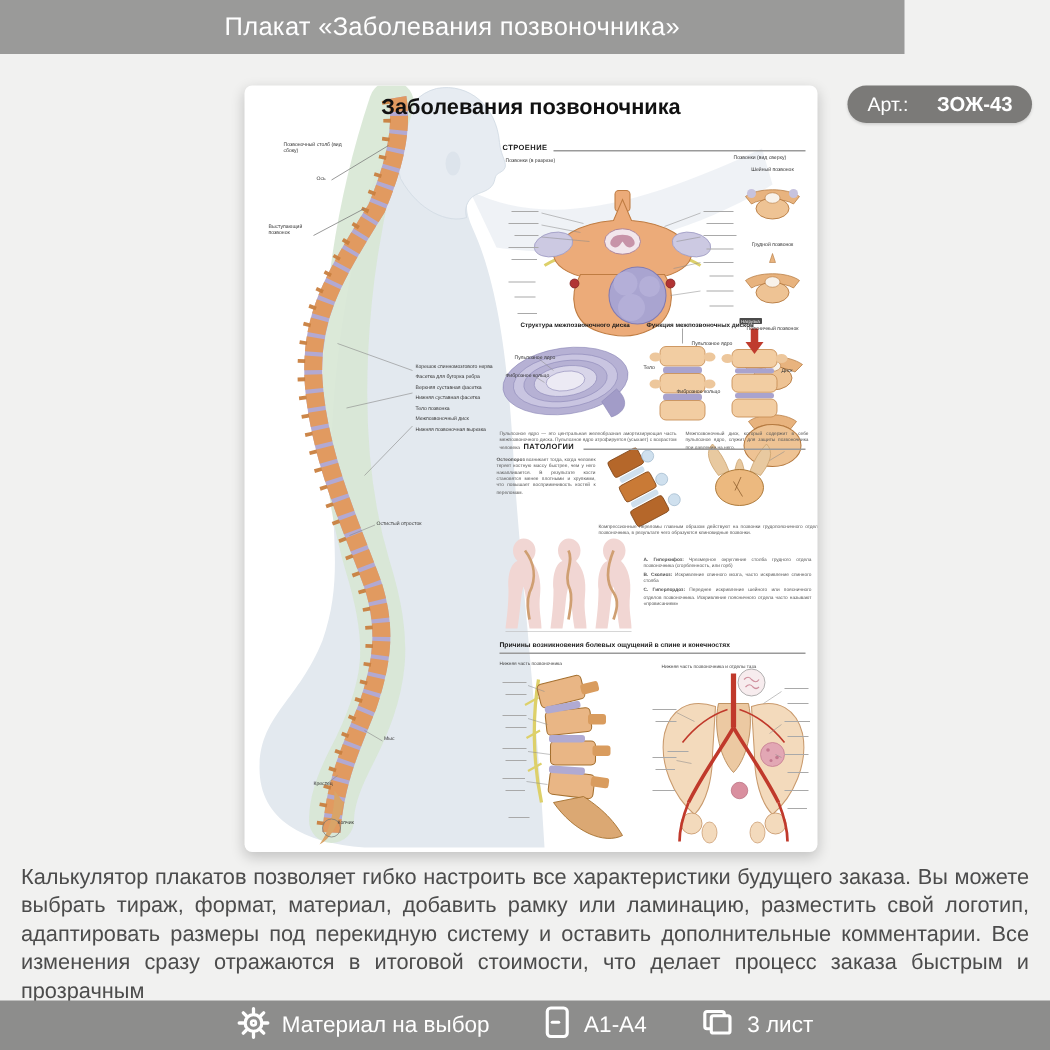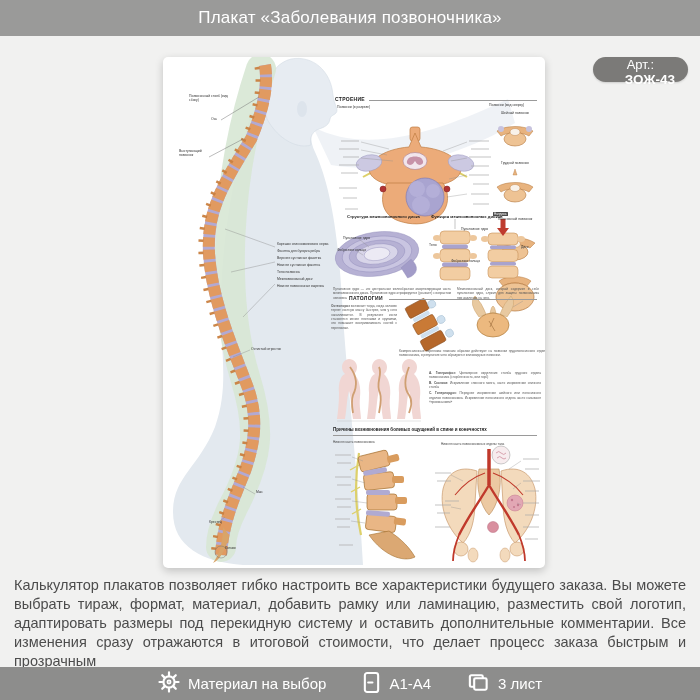--- a/index.html
+++ b/index.html
@@ -4,30 +4,29 @@
 <style>
   html,body{margin:0;padding:0;}
   body{
     width:700px;height:700px;position:relative;overflow:hidden;
     background:#f1f1f0;
     font-family:"Liberation Sans", sans-serif;
   }
   .abs{position:absolute;}
   
   .header{
-    left:0;top:0;width:700px;height:36px;background:#9a9a99;
+    left:0;top:0;width:603px;height:36px;background:#9a9a99;
     display:flex;align-items:center;justify-content:center;
   }
   .header-title{color:#ffffff;font-size:17px;letter-spacing:.2px;}
   
   .badge{
     right:12px;top:57px;height:25px;background:#7b7a78;border-radius:13px;
     display:flex;align-items:center;padding:0 13px;color:#fff;font-size:13px;
     box-shadow:0 1px 2px rgba(0,0,0,.15);
-    flex-direction:column;
   }
   .badge b{margin-left:19px;font-size:13.5px;}
   
   .poster{
     left:163px;top:57px;width:382px;height:511px;background:#ffffff;
     border-radius:5px;box-shadow:0 3px 9px rgba(0,0,0,.20);overflow:hidden;
   }
   .poster svg{position:absolute;left:0;top:0;}
   .p-title{
     left:0;top:7px;width:382px;text-align:center;font-size:14.5px;font-weight:bold;color:#111;
@@ -268,20 +267,21 @@
         <path d="M272,416 h16 M274,424 h14 M272,448 h16 M274,456 h13 M272,470 h15"></path>
         <path d="M360,402 h16 M362,412 h14 M360,424 h17 M362,434 h14 M360,446 h16 M362,458 h14 M360,470 h16 M362,482 h13"></path>
         <path d="M296,444 h-14"></path>
       </g>
       <g stroke="#8b8b8b" stroke-width="0.35">
         <path d="M288,418 L300,424 M288,450 L298,452 M358,404 L346,412 M358,426 L350,432 M358,448 L354,446"></path>
       </g>
     </g>
   </svg>
 
+  <div class="abs p-title">Заболевания позвоночника</div>
 
   <div class="abs micro" style="left:26px;top:37px;width:46px;">Позвоночный столб (вид сбоку)</div>
   <div class="abs micro" style="left:48px;top:60px;">Ось</div>
   <div class="abs micro" style="left:16px;top:92px;width:34px;">Выступающий позвонок</div>
   <div class="abs" style="left:114px;top:185px;width:66px;">
     <div class="micro" style="margin-bottom:2.5px;">Корешок спинномозгового нерва</div>
     <div class="micro" style="margin-bottom:2.5px;">Фасетка для бугорка ребра</div>
     <div class="micro" style="margin-bottom:2.5px;">Верхняя суставная фасетка</div>
     <div class="micro" style="margin-bottom:2.5px;">Нижняя суставная фасетка</div>
     <div class="micro" style="margin-bottom:2.5px;">Тело позвонка</div>

